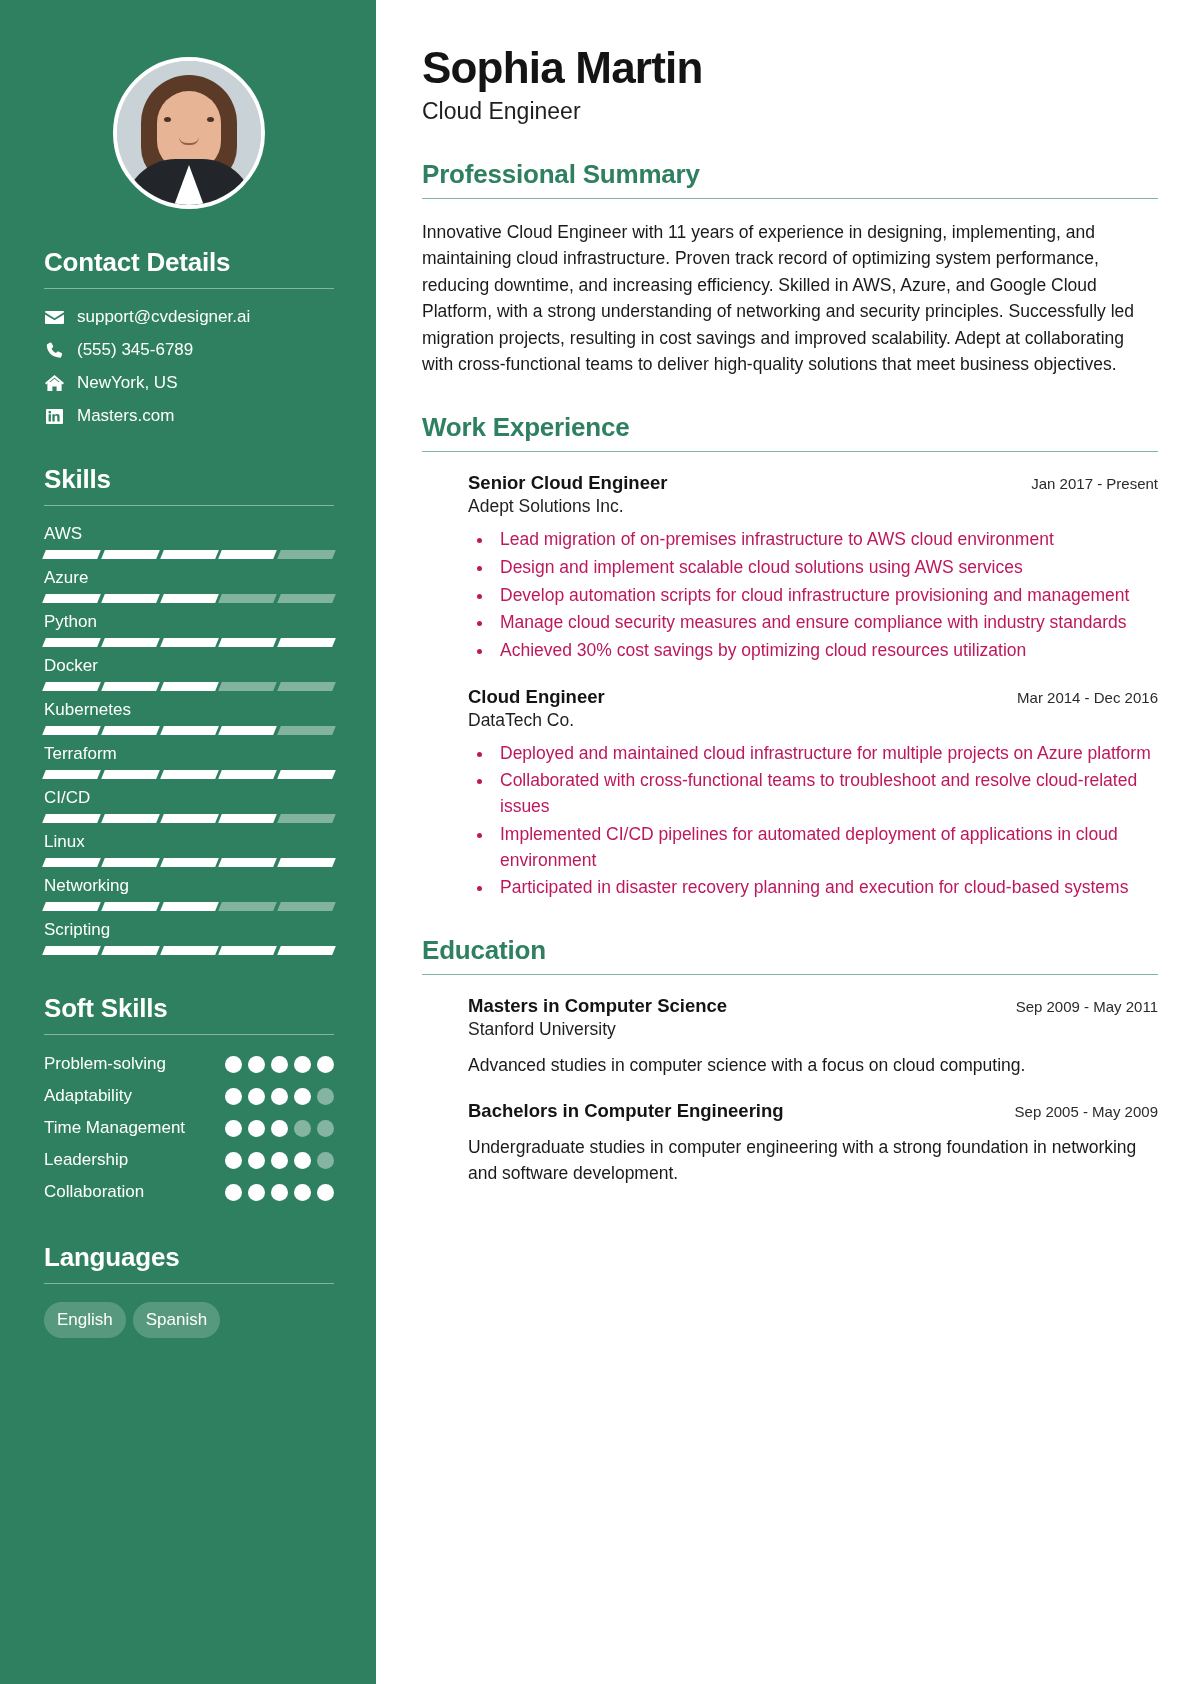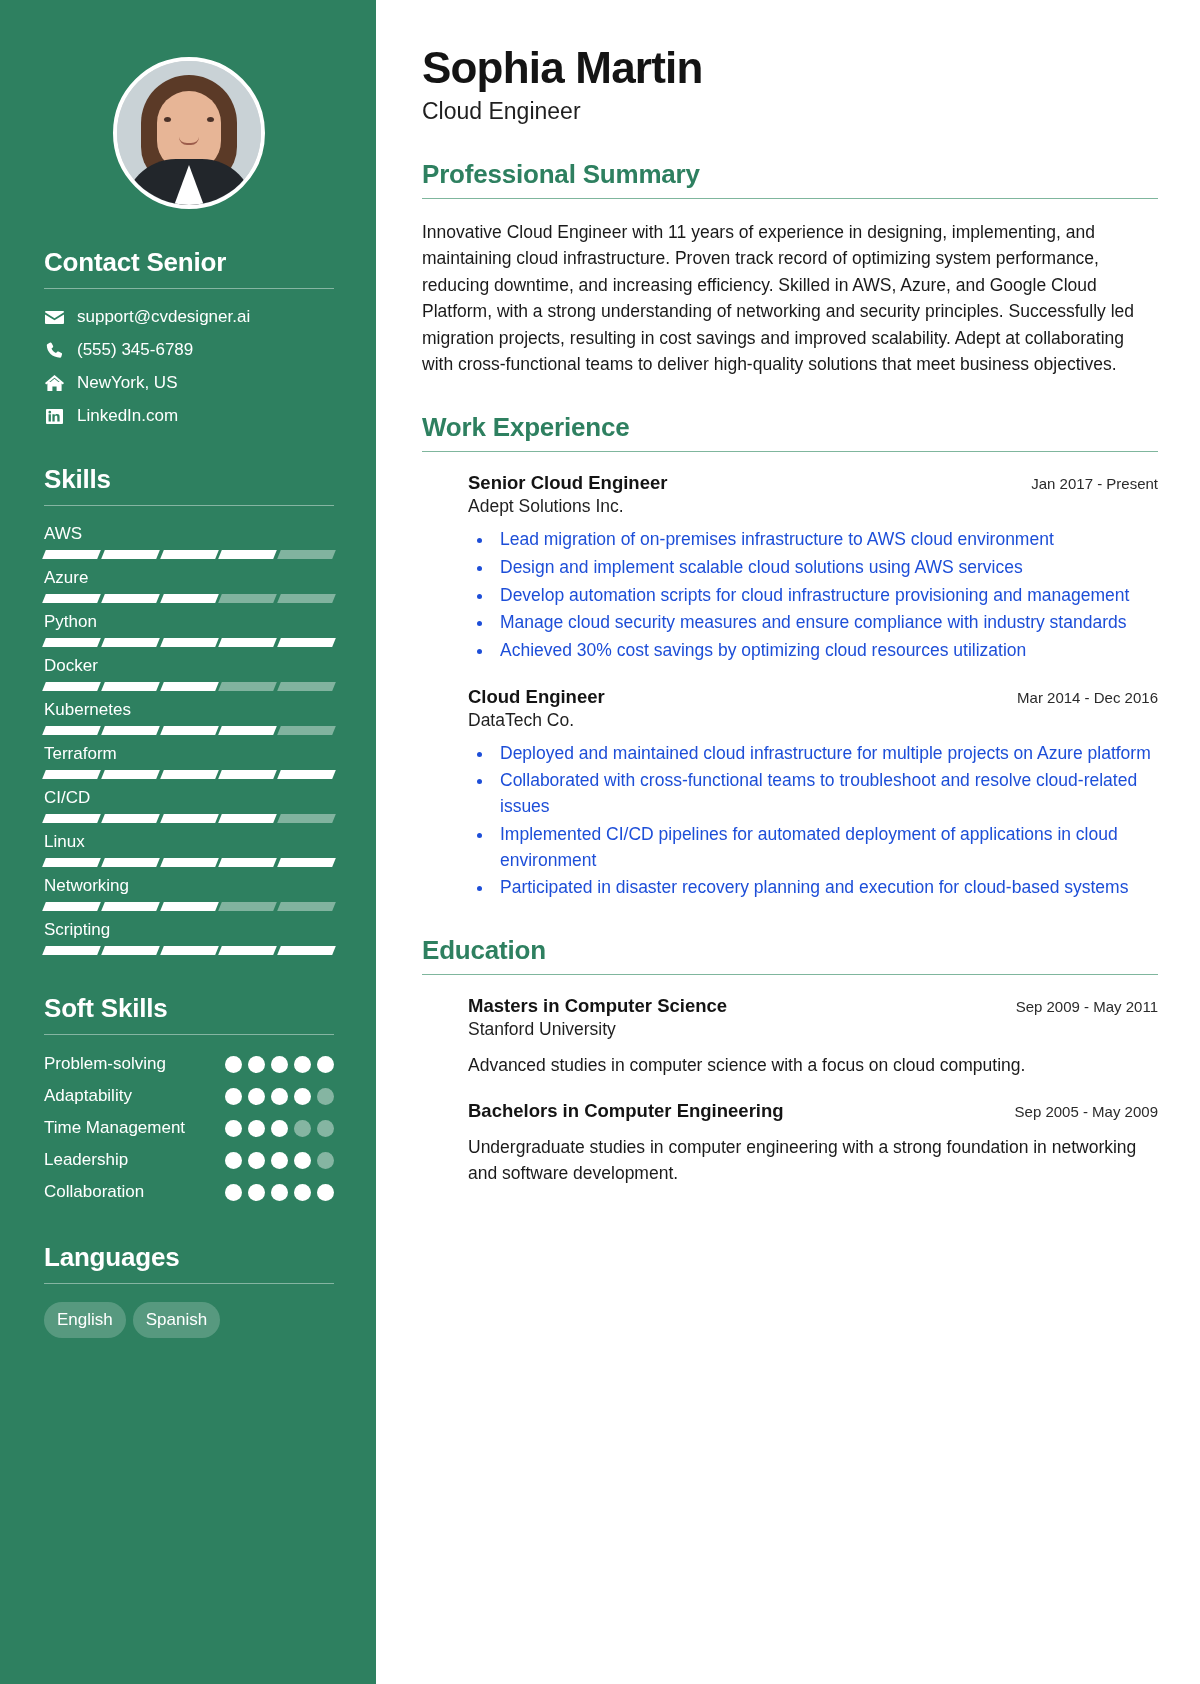--- a/index.html
+++ b/index.html
@@ -236,21 +236,21 @@
     color: #1a1a1a;
     margin-top: 12px;
     line-height: 1.5;
   }
   ul.bullets {
     margin: 10px 0 0 26px;
   }
   ul.bullets li {
     font-size: 17.5px;
     line-height: 1.47;
-    color: #1d4ed8;
+    color: #be185d;
     margin-bottom: 2px;
     padding-left: 6px;
   }
 </style>
 </head>
 <body>
 
 <div class="page">
 
   <aside class="sidebar">
@@ -262,21 +262,21 @@
         <div class="av-face"></div>
         <div class="av-eye l"></div>
         <div class="av-eye r"></div>
         <div class="av-smile"></div>
         <div class="av-body"></div>
         <div class="av-shirt"></div>
       </div>
     </div>
 
     <section class="side-section">
-      <div class="side-title">Contact Senior</div>
+      <div class="side-title">Contact Details</div>
       <div class="side-rule"></div>
       <div class="contact-list">
 
         <div class="contact-row">
           <span class="contact-icon">
             <svg width="19" height="15" viewBox="0 0 19 15">
                 <path d="M1 1h17a1 1 0 0 1 1 1v.3L9.5 8.2 0 2.3V2a1 1 0 0 1 1-1zm-1 3.4 9.5 5.9L19 4.4V13a1 1 0 0 1-1 1H1a1 1 0 0 1-1-1V4.4z"></path>
               </svg>
           </span>
           <span>support@cvdesigner.ai</span>
@@ -299,21 +299,21 @@
           </span>
           <span>NewYork, US</span>
         </div>
 
         <div class="contact-row">
           <span class="contact-icon">
             <svg width="17" height="17" viewBox="0 0 17 17">
                 <path d="M1 1h15a1 1 0 0 1 1 1v13a1 1 0 0 1-1 1H1a1 1 0 0 1-1-1V2a1 1 0 0 1 1-1zm1.6 5.3v7.2h2.3V6.3H2.6zm1.2-3.5a1.35 1.35 0 1 0 0 2.7 1.35 1.35 0 0 0 0-2.7zM6.4 6.3v7.2h2.3V9.6c0-1 .2-2 1.4-2s1.2 1.1 1.2 2.1v3.8h2.3V9.2c0-2-.4-3.1-2.7-3.1-1.1 0-1.8.6-2.1 1.2h-.1V6.3H6.4z"></path>
               </svg>
           </span>
-          <span>LinkedIn.com</span>
+          <span>Masters.com</span>
         </div>
 
       </div>
     </section>
 
     <section class="side-section">
       <div class="side-title">Skills</div>
       <div class="side-rule"></div>
       <div id="skills-list">
           <div class="skill-item">

